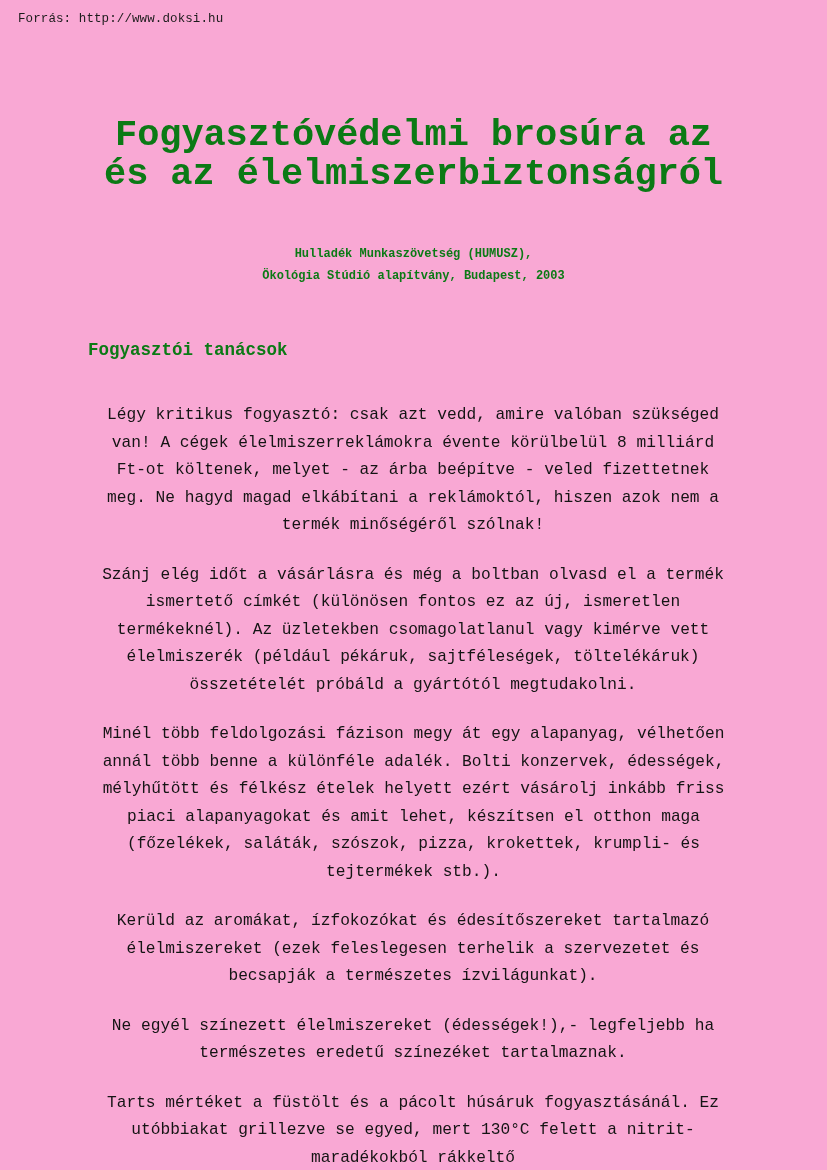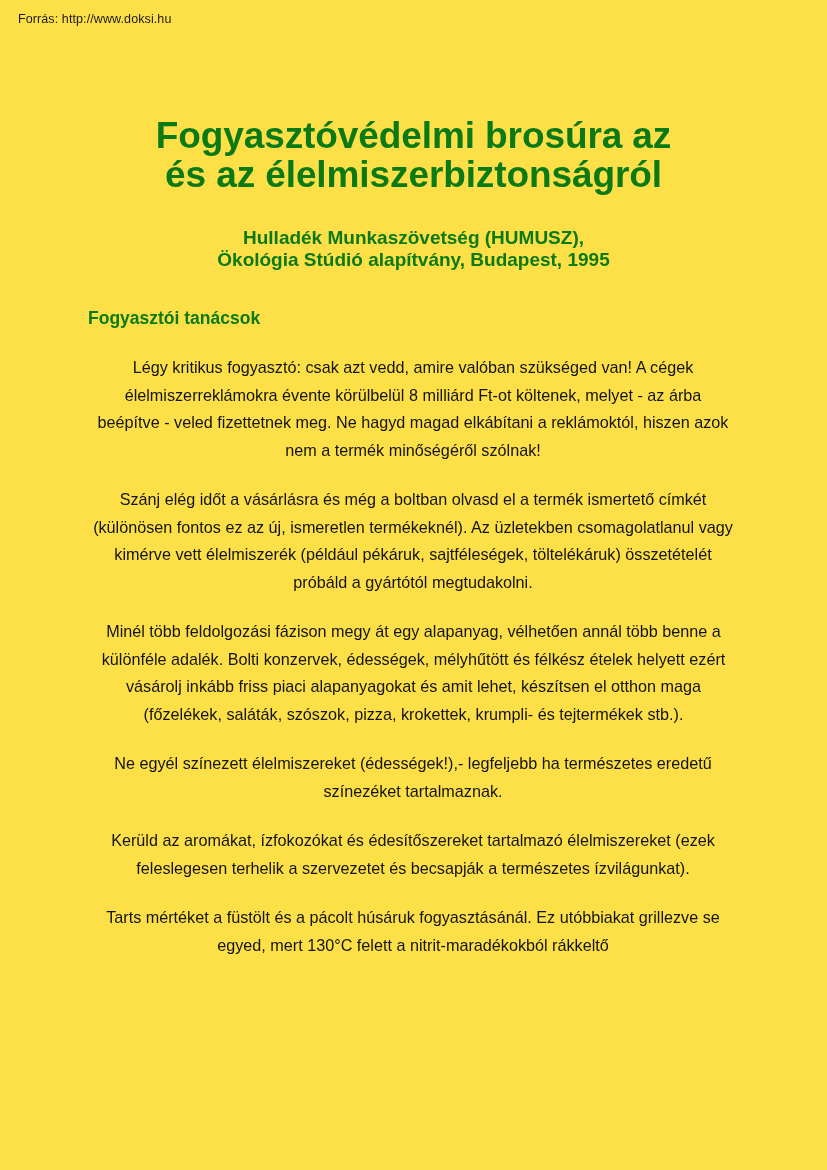--- a/index.html
+++ b/index.html
@@ -15,21 +15,22 @@
     font-family: "Liberation Sans", sans-serif;
     -webkit-font-smoothing: antialiased;
   }
 
   .page {
     position: absolute;
     left: 0;
     top: 0;
     width: 827px;
     height: 1170px;
-    background: #fde047;
+    background: #f9a8d4;
+    font-family: Liberation Mono, monospace;
   }
 
   
   .source-line {
     position: absolute;
     left: 18px;
     top: 12px;
     font-size: 12.5px;
     line-height: 15px;
     color: #1b1b1b;
@@ -54,24 +55,24 @@
     font-weight: bold;
     text-align: center;
     letter-spacing: -0.1px;
   }
   .doc-title .tline {
     display: block;
     white-space: nowrap;
   }
 
   .doc-subtitle {
-    margin: 0;
+    margin: 16px;
     padding-top: 33px;
     color: #0b7a15;
-    font-size: 19px;
+    font-size: 12px;
     line-height: 22px;
     font-weight: bold;
     text-align: center;
   }
   .doc-subtitle .sline {
     display: block;
     white-space: nowrap;
   }
 
   .section-heading {
@@ -82,21 +83,21 @@
     line-height: 23px;
     font-weight: bold;
     text-align: left;
   }
 
   .body-block {
     padding-top: 24px;
   }
 
   .para {
-    margin: 0 0 22px 0;
+    margin: 16px 0 22px 0;
     color: #141414;
     font-size: 16.2px;
     line-height: 27.5px;
     text-align: center;
     text-justify: none;
   }
   .para:last-child {
     margin-bottom: 0;
   }
 
@@ -118,28 +119,28 @@
 
   <div class="content">
 
     <h1 class="doc-title">
       <span class="tline">Fogyasztóvédelmi brosúra az</span>
       <span class="tline">és az élelmiszerbiztonságról</span>
     </h1>
 
     <h2 class="doc-subtitle">
       <span class="sline">Hulladék Munkaszövetség (HUMUSZ),</span>
-      <span class="sline">Ökológia Stúdió alapítvány, Budapest, 1995</span>
+      <span class="sline">Ökológia Stúdió alapítvány, Budapest, 2003</span>
     </h2>
 
     <h3 class="section-heading">Fogyasztói tanácsok</h3>
 
     <div class="body-block">
       <p class="para p1">Légy kritikus fogyasztó: csak azt vedd, amire valóban szükséged van! A cégek élelmiszerreklámokra évente körülbelül 8 milliárd Ft-ot költenek, melyet - az árba beépítve - veled fizettetnek meg. Ne hagyd magad elkábítani a reklámoktól, hiszen azok nem a termék minőségéről szólnak!</p>
       <p class="para p2">Szánj elég időt a vásárlásra és még a boltban olvasd el a termék ismertető címkét (különösen fontos ez az új, ismeretlen termékeknél). Az üzletekben csomagolatlanul vagy kimérve vett élelmiszerék (például pékáruk, sajtféleségek, töltelékáruk) összetételét próbáld a gyártótól megtudakolni.</p>
       <p class="para p3">Minél több feldolgozási fázison megy át egy alapanyag, vélhetően annál több benne a különféle adalék. Bolti konzervek, édességek, mélyhűtött és félkész ételek helyett ezért vásárolj inkább friss piaci alapanyagokat és amit lehet, készítsen el otthon maga (főzelékek, saláták, szószok, pizza, krokettek, krumpli- és tejtermékek stb.).</p>
+      <p class="para p5">Kerüld az aromákat, ízfokozókat és édesítőszereket tartalmazó élelmiszereket (ezek feleslegesen terhelik a szervezetet és becsapják a természetes ízvilágunkat).</p>
       <p class="para p6">Ne egyél színezett élelmiszereket (édességek!),- legfeljebb ha természetes eredetű színezéket tartalmaznak.</p>
-      <p class="para p5">Kerüld az aromákat, ízfokozókat és édesítőszereket tartalmazó élelmiszereket (ezek feleslegesen terhelik a szervezetet és becsapják a természetes ízvilágunkat).</p>
       <p class="para p7">Tarts mértéket a füstölt és a pácolt húsáruk fogyasztásánál. Ez utóbbiakat grillezve se egyed, mert 130°C felett a nitrit-maradékokból rákkeltő</p>
     </div>
 
   </div>
 </div>
 
 </body></html>

